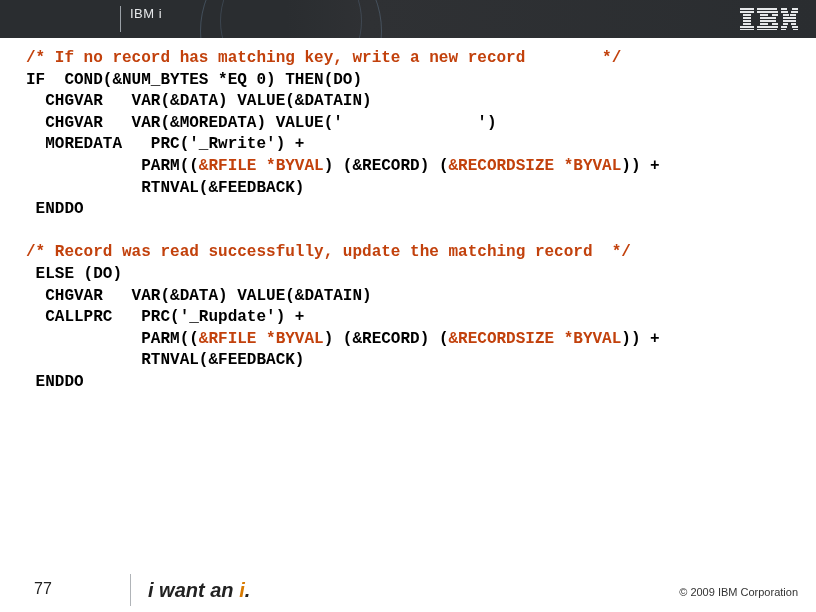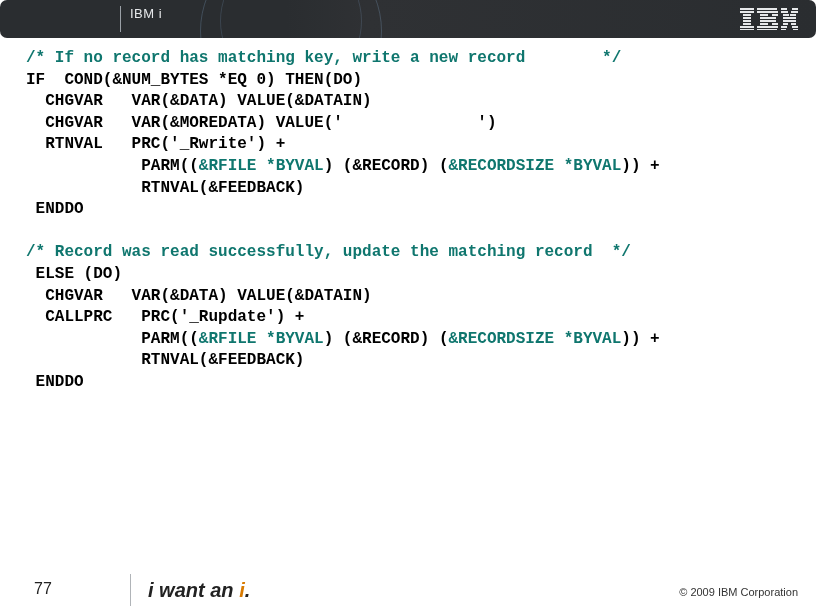--- a/index.html
+++ b/index.html
@@ -6,21 +6,20 @@
   html, body { width: 816px; height: 612px; font-family: Arial, Helvetica, sans-serif; background: #fff; overflow: hidden; }
   .slide { width: 816px; height: 612px; position: relative; }
 
   .header {
     height: 38px;
     background: linear-gradient(to right, #2a2d30 0%, #2a2d30 35%, #2f3134 45%, #2a2d30 100%);
     position: relative;
     display: flex;
     align-items: center;
     overflow: hidden;
-    border-radius: 7px;
   }
   .header-left-line {
     position: absolute;
     left: 120px;
     top: 6px;
     bottom: 6px;
     width: 1px;
     background: #9aa0a6;
   }
   .header-label {
@@ -64,21 +63,21 @@
 
   .code {
     padding: 10px 26px 0 26px;
     font-family: "Courier New", Courier, monospace;
     font-size: 16px;
     font-weight: bold;
     color: #000;
     line-height: 1.35;
     white-space: pre;
   }
-  .code .blue { color: #0f766e; }
+  .code .blue { color: #c2410c; }
 
   .footer {
     position: absolute;
     left: 0; right: 0; bottom: 0;
     height: 46px;
     background: #fff;
     display: flex;
     align-items: flex-end;
     padding-bottom: 10px;
   }
@@ -164,21 +163,21 @@
           <rect x="53" y="21" width="5" height="1"></rect>
       </g>
     </svg>
   </div>
 
 
   <div class="code"><span class="blue">/* If no record has matching key, write a new record        */</span>
 <span>IF  COND(&amp;NUM_BYTES *EQ 0) THEN(DO)</span>
 <span>  CHGVAR   VAR(&amp;DATA) VALUE(&amp;DATAIN)</span>
 <span>  CHGVAR   VAR(&amp;MOREDATA) VALUE('              ')</span>
-<span>  RTNVAL   PRC('_Rwrite') +</span>
+<span>  MOREDATA   PRC('_Rwrite') +</span>
 <span>            PARM((</span><span class="blue">&amp;RFILE *BYVAL</span><span>) (&amp;RECORD) (</span><span class="blue">&amp;RECORDSIZE *BYVAL</span><span>)) +</span>
 <span>            RTNVAL(&amp;FEEDBACK)</span>
 <span> ENDDO</span>
 
 <span class="blue">/* Record was read successfully, update the matching record  */</span>
 <span> ELSE (DO)</span>
 <span>  CHGVAR   VAR(&amp;DATA) VALUE(&amp;DATAIN)</span>
 <span>  CALLPRC   PRC('_Rupdate') +</span>
 <span>            PARM((</span><span class="blue">&amp;RFILE *BYVAL</span><span>) (&amp;RECORD) (</span><span class="blue">&amp;RECORDSIZE *BYVAL</span><span>)) +</span>
 <span>            RTNVAL(&amp;FEEDBACK)</span>

